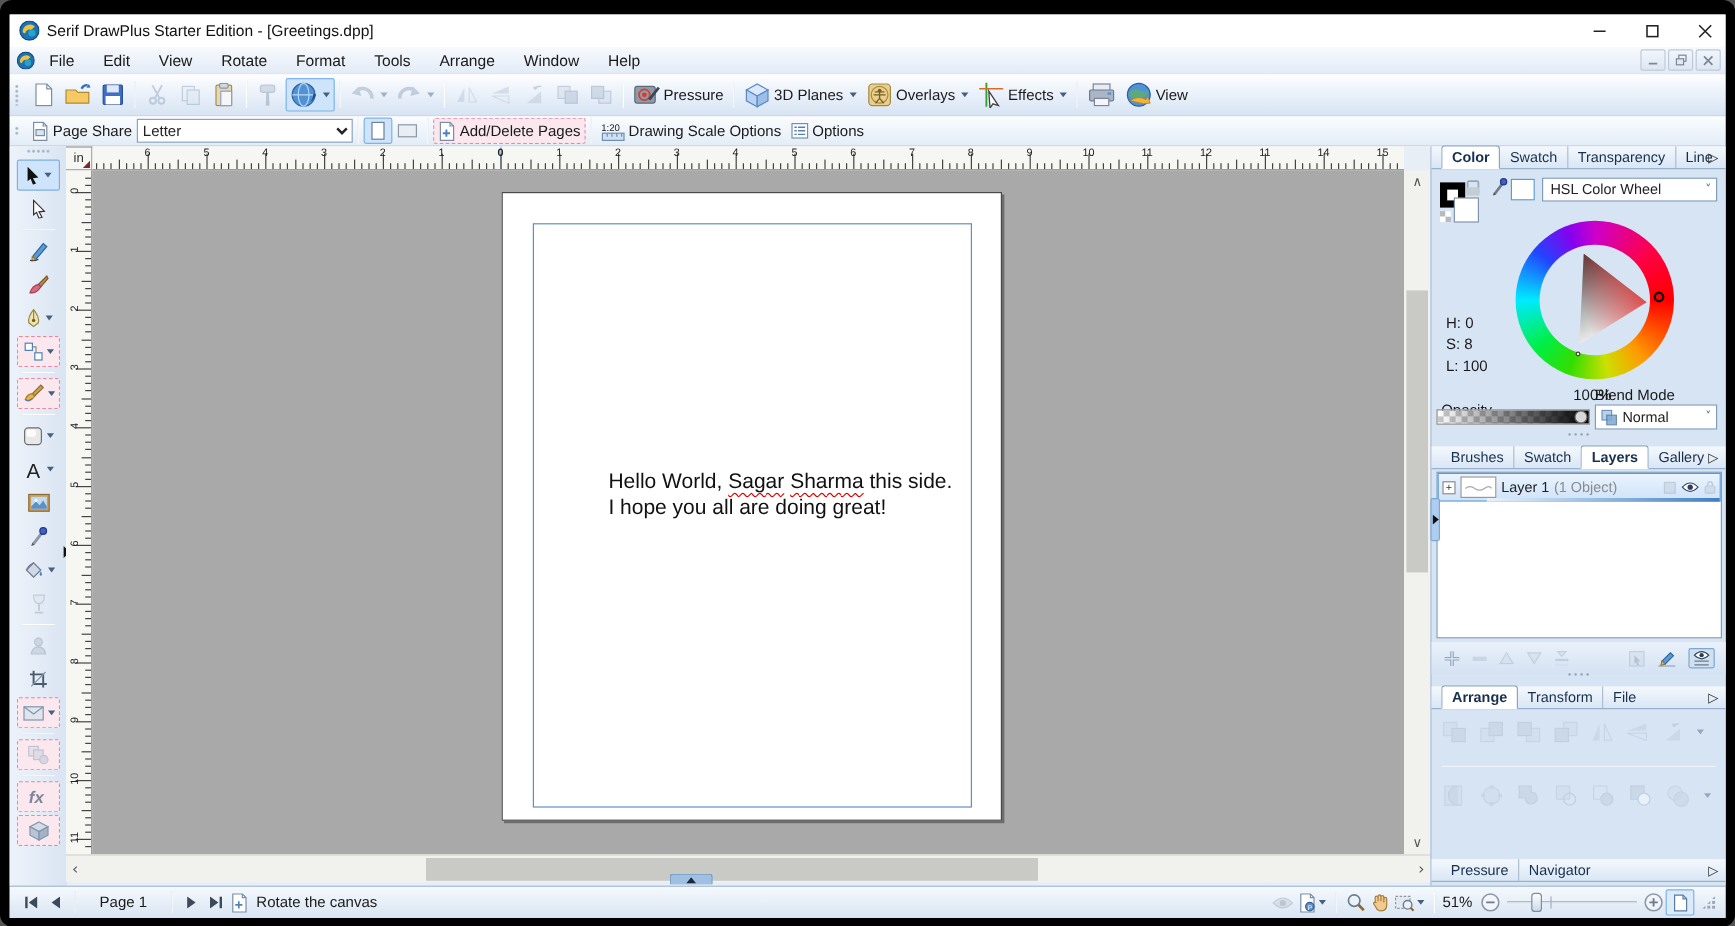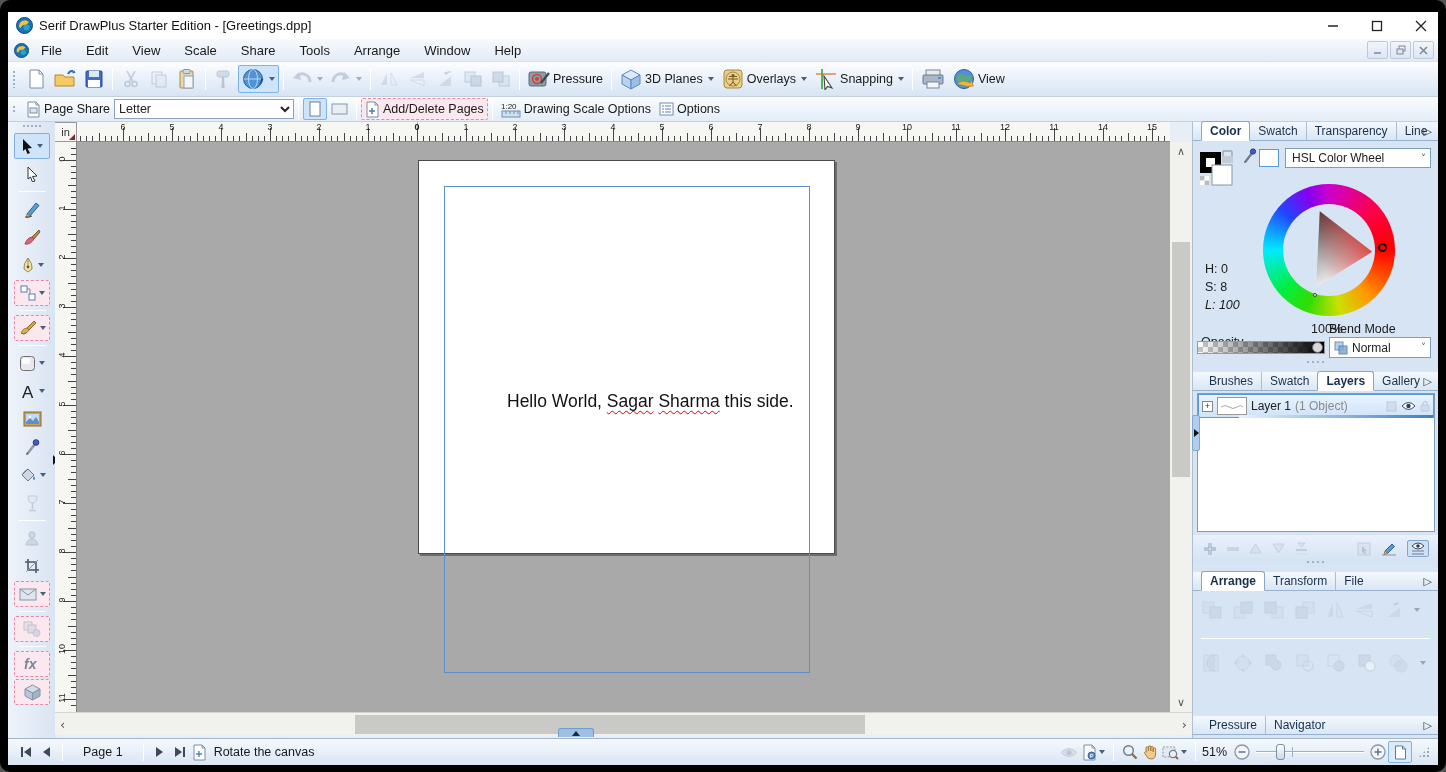--- a/index.html
+++ b/index.html
@@ -55,21 +55,21 @@
   #hruler i{position:absolute;bottom:0;width:1px;background:#444;}
   #hruler b{position:absolute;top:0;font-size:9px;font-weight:normal;color:#222;width:12px;text-align:center;}
   #hruler b.zero{font-weight:bold;}
   #hruler .curpos{position:absolute;left:340px;top:0;bottom:0;width:1px;background:#8fbce6;}
   #vruler{position:absolute;left:47px;top:20px;width:22px;height:570px;background:#f6f6f2;border-right:1px solid #888;overflow:hidden;}
   #vruler i{position:absolute;right:0;height:1px;background:#444;}
   #vruler b{position:absolute;left:1px;font-size:9px;font-weight:normal;color:#222;transform:rotate(-90deg);width:12px;text-align:center;}
 
   
   #canvas{position:absolute;left:69px;top:20px;width:1093px;height:570px;background:#a9a9a9;overflow:hidden;}
-  #page{position:absolute;left:341px;top:18px;width:417px;height:394px;background:#fff;border:1px solid #4a4a4a;box-shadow:2px 2px 0 rgba(60,60,60,.55);}
+  #page{position:absolute;left:341px;top:18px;width:417px;height:524px;background:#fff;border:1px solid #4a4a4a;box-shadow:2px 2px 0 rgba(60,60,60,.55);}
   #marginrect{position:absolute;left:25px;top:25px;width:366px;height:487px;border:1px solid #5f8fc7;}
   #doctext{position:absolute;left:88px;top:230px;font-family:"Liberation Serif","DejaVu Serif",serif;font-size:17.5px;line-height:20.5px;color:#111;white-space:pre;}
   .squig{text-decoration:underline wavy #e00000 1px;text-underline-offset:3px;text-decoration-skip-ink:none;}
 
   
   #vscroll{position:absolute;left:1162px;top:20px;width:22px;height:570px;background:#f1f1ed;}
   #vscroll .thumb{position:absolute;left:2px;top:100px;width:18px;height:235px;background:#c9c9c5;}
   #hscroll{position:absolute;left:47px;top:590px;width:1137px;height:23px;background:#f1f1ed;border-top:1px solid #d5d5d0;}
   #hscroll .thumb{position:absolute;left:300px;top:2px;width:510px;height:19px;background:#c9c9c5;}
   .sarrow{position:absolute;color:#555;font-size:11px;line-height:1;}
@@ -183,22 +183,22 @@
     <span class="applogo icon">
       <svg width="15" height="15" viewBox="0 0 17 17">
             <circle cx="8.5" cy="8.5" r="8" fill="#1b72b4" stroke="#0d4a7a"></circle>
             <path d="M3 10 A6 6 0 0 1 13 5 L10 8 A3.5 3.5 0 0 0 5 11 Z" fill="#f2c23c"></path>
             <circle cx="10.5" cy="10.5" r="3" fill="#2aa3c8"></circle>
           </svg>
     </span>
     <span class="menuitem">File</span>
     <span class="menuitem">Edit</span>
     <span class="menuitem">View</span>
-    <span class="menuitem">Scale</span>
-    <span class="menuitem">Share</span>
+    <span class="menuitem">Rotate</span>
+    <span class="menuitem">Format</span>
     <span class="menuitem">Tools</span>
     <span class="menuitem">Arrange</span>
     <span class="menuitem">Window</span>
     <span class="menuitem">Help</span>
     <div class="childbtns">
       <span class="childbtn">
             <svg width="9" height="9">
               <line x1="1" y1="7" x2="8" y2="7" stroke="#7c8798" stroke-width="1.5"></line>
             </svg>
           </span>
@@ -390,21 +390,21 @@
       <span class="drop"></span>
     </span>
     <span class="tbtn">
       <span class="icon">
             <svg width="22" height="22" viewBox="0 0 22 22">
               <line x1="7" y1="1" x2="7" y2="21" stroke="#2fa82f" stroke-width="1.6"></line>
               <line x1="1" y1="6" x2="21" y2="6" stroke="#d86a2a" stroke-width="1.2"></line>
               <path d="M9 8 L17 20 L12.5 18.5 L10 22 Z" fill="#fff" stroke="#444" stroke-width="1.1"></path>
             </svg>
           </span>
-      <span class="lbl">Snapping</span>
+      <span class="lbl">Effects</span>
       <span class="drop"></span>
     </span>
     <span class="tsep"></span>
     <span class="tbtn">
           <span class="icon">
             <svg width="24" height="20" viewBox="0 0 24 20">
               <rect x="5" y="1" width="14" height="6" fill="#e8ecf2" stroke="#7a8698"></rect>
               <rect x="2" y="6" width="20" height="9" rx="1" fill="#aab6c6" stroke="#6f7b8c"></rect>
               <rect x="6" y="13" width="12" height="6" fill="#f4f6f9" stroke="#7a8698"></rect>
               <rect x="17" y="8" width="3" height="2" fill="#5f8fc7"></rect>
@@ -978,21 +978,21 @@
           <b style="top: 355px;">7</b>
           <b style="top: 404px;">8</b>
           <b style="top: 453px;">9</b>
           <b style="top: 502px;">10</b>
           <b style="top: 551px;">11</b>
         </div>
 
     <div id="canvas">
       <div id="page">
         <div id="marginrect"></div>
-        <div id="doctext"><div><span>Hello World, </span><span class="squig">Sagar</span><span> </span><span class="squig">Sharma</span><span> this side.</span></div></div>
+        <div id="doctext"><div><span>Hello World, </span><span class="squig">Sagar</span><span> </span><span class="squig">Sharma</span><span> this side.</span></div><div><span>I hope you all are doing great!</span></div></div>
       </div>
     </div>
 
     <div id="vscroll">
       <span class="sarrow g" style="left:7px;top:4px;">∧</span>
       <div class="thumb"></div>
       <span class="sarrow g" style="left:7px;bottom:4px;">∨</span>
     </div>
     <div id="hscroll">
       <span class="sarrow g" style="left:5px;top:5px;font-size:13px;">‹</span>
@@ -1038,21 +1038,21 @@
               <span>HSL Color Wheel</span>
               <span class="g" style="color:#44627e;font-size:10px;margin-right:4px;">˅</span>
             </div>
         <div id="wheel">
           <div id="tri"></div>
           <div id="wheelmark"></div>
           <div id="trimark"></div>
         </div>
         <span class="hsl" style="top:140px;">H: 0</span>
         <span class="hsl" style="top:158px;">S: 8</span>
-        <span class="hsl" style="top:176px;font-style:italic;">L: 100</span>
+        <span class="hsl" style="top:176px;">L: 100</span>
         <span id="oplabel">Opacity</span>
         <span id="opval">100%</span>
         <span id="blendlabel">Blend Mode</span>
         <div id="opslider">
               <div class="handle"></div>
             </div>
         <div id="blenddrop">
           <span class="icon">
                 <svg width="14" height="14">
                   <rect x="1" y="1" width="8" height="8" fill="#b9d0e8" stroke="#6f94bc"></rect>

